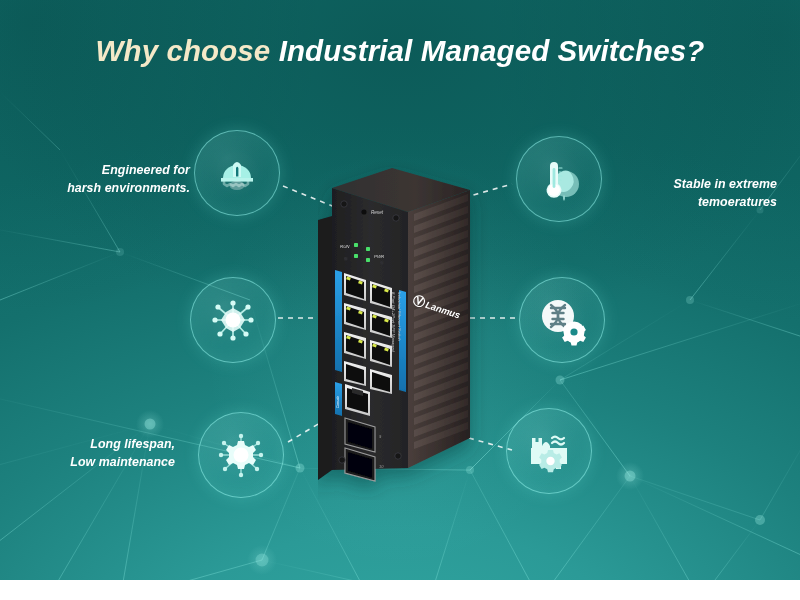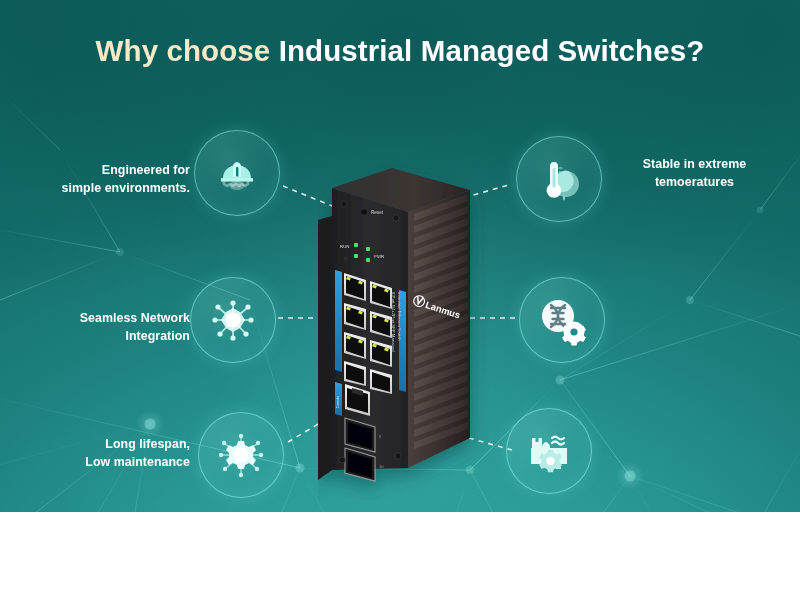--- a/index.html
+++ b/index.html
@@ -5,23 +5,24 @@
   html, body {
     margin: 0; padding: 0;
     width: 800px; height: 600px;
     overflow: hidden;
     font-family: "Liberation Sans", sans-serif;
   }
 
   #stage {
     position: relative;
     width: 800px;
-    height: 512px;
+    height: 580px;
     background: #ef4444;
     overflow: hidden;
+    font-style: italic;
   }
 
   
   .bg-base {
     position: absolute; inset: 0;
     background:
       radial-gradient(ellipse 900px 560px at 50% 118%, #31a8a2 0%, #2b9a97 28%, #1d817e 55%, #14706d 78%, #106b68 100%);
   }
   .bg-vign {
     position: absolute; inset: 0;
@@ -52,21 +53,21 @@
   
   .label {
     position: absolute;
     color: #ffffff;
     font-size: 12.4px;
     line-height: 1.42;
     font-weight: 600;
     letter-spacing: 0.05px;
     white-space: pre-line;
   }
-  .label.right { text-align: center; }
+  .label.right { text-align: right; margin-top: 20px; }
   .label.left  { text-align: right; }
 
   
   .bubble {
     position: absolute;
     width: 84px; height: 84px;
     border-radius: 50%;
     background: radial-gradient(circle at 38% 32%, rgba(180,255,250,0.16) 0%, rgba(120,230,224,0.07) 55%, rgba(90,210,205,0.04) 100%);
     border: 1.4px solid rgba(150,245,238,0.55);
     box-shadow:
@@ -338,57 +339,55 @@
         <g transform="translate(99,136) rotate(18)">
           <path d="M0,0 L3.6,9 L7.2,0 L5.6,0 L3.6,5.2 L1.6,0 Z" fill="#ffffff"></path>
           <circle cx="3.6" cy="4.2" r="5.4" fill="none" stroke="#ffffff" stroke-width="1.1"></circle>
           <text x="11" y="8.6" fill="#ffffff" font-family="Liberation Sans, sans-serif" font-size="9.4" font-weight="bold">Lanmus</text>
         </g>
       </g>
     </svg>
   </div>
 
   <div class="label left" style="left:40px; top:162px; width:150px;">Engineered for
-simple environments.</div>
+harsh environments.</div>
   <div class="bubble" style="left:194px; top:130px;">
     <svg width="54" height="54" viewBox="0 0 54 54">
       <g opacity="0.5" fill="none" stroke="#bfe6e0" stroke-width="2.6" stroke-linejoin="round">
         <path d="M14,32 l3,-2 3,2 3,-2 3,2 3,-2 3,2 3,-2 3,2 l0,6 -3,2 -3,-2 -3,2 -3,-2 -3,2 -3,-2 -3,2 -3,-2 z"></path>
       </g>
       <path d="M13,32 a14,13 0 0 1 28,0 z" fill="#a6f0e6"></path>
       <path d="M23,19 q4,-6 8,0 l0,12 -8,0 z" fill="#cdfaf4"></path>
       <path d="M11,32 l32,0 0,3.6 -32,0 z" fill="#b9f4ec" rx="1"></path>
       <path d="M26,22 q1.2,-2.6 2.4,0 l0,8.4 -2.4,0 z" fill="#13787a"></path>
       <ellipse cx="27" cy="39.5" rx="7.5" ry="4.5" fill="#ffffff" opacity="0.30"></ellipse>
     </svg>
   </div>
 
-  <div class="label left" style="left:35px; top:310px; width:155px;">Seamless Network
-Integration</div>
   <div class="bubble" style="left:190px; top:277px;">
     <svg width="54" height="54" viewBox="0 0 54 54">
       <g stroke="#c5f7f0" stroke-width="1.7" fill="none" opacity="0.9">
         <path d="M27,27 L27,11 M27,27 L13,15 M27,27 L41,15 M27,27 L10,27 M27,27 L44,27 M27,27 L15,40 M27,27 L39,40 M27,27 L27,44"></path>
       </g>
       <g fill="#d5fbf5">
         <circle cx="27" cy="10" r="2.6"></circle>
           <circle cx="12" cy="14" r="2.6"></circle>
         <circle cx="42" cy="14" r="2.6"></circle>
           <circle cx="9" cy="27" r="2.6"></circle>
         <circle cx="45" cy="27" r="2.6"></circle>
           <circle cx="14" cy="41" r="2.6"></circle>
         <circle cx="40" cy="41" r="2.6"></circle>
           <circle cx="27" cy="45" r="2.6"></circle>
       </g>
       <path d="M27,15 L34,19 L39,27 L34,35 L27,39 L20,35 L15,27 L20,19 Z" fill="#e4fcf8" opacity="0.9"></path>
       <circle cx="27" cy="27" r="7.5" fill="#ffffff"></circle>
     </svg>
   </div>
 
-  <div class="label left" style="left:45px; top:436px; width:145px;">Long lifespan,
+  <div class="label left" style="left:30px; top:436px; width:145px;">Long lifespan,
 Low maintenance</div>
   <div class="bubble" style="left:198px; top:412px;">
     <svg width="54" height="54" viewBox="0 0 54 54">
       <g stroke="#bdf4ed" stroke-width="1.5" fill="none" opacity="0.75">
         <path d="M27,27 L27,9 M27,27 L11,16 M27,27 L43,16 M27,27 L8,27 M27,27 L46,27 M27,27 L12,40 M27,27 L42,40 M27,27 L27,46"></path>
       </g>
       <g fill="#cdf8f2" opacity="0.95">
         <circle cx="27" cy="8" r="2.2"></circle>
           <circle cx="10" cy="15" r="2.2"></circle>
         <circle cx="44" cy="15" r="2.2"></circle>

